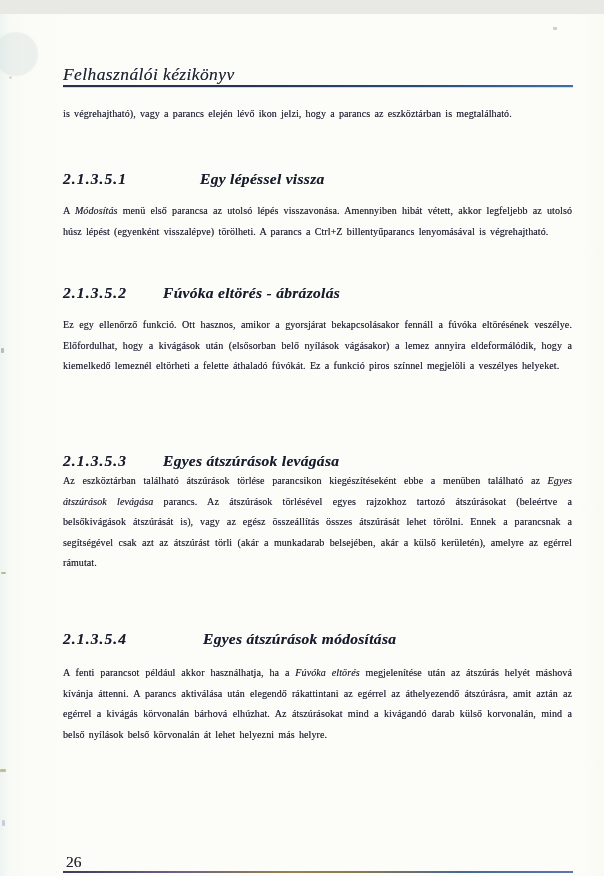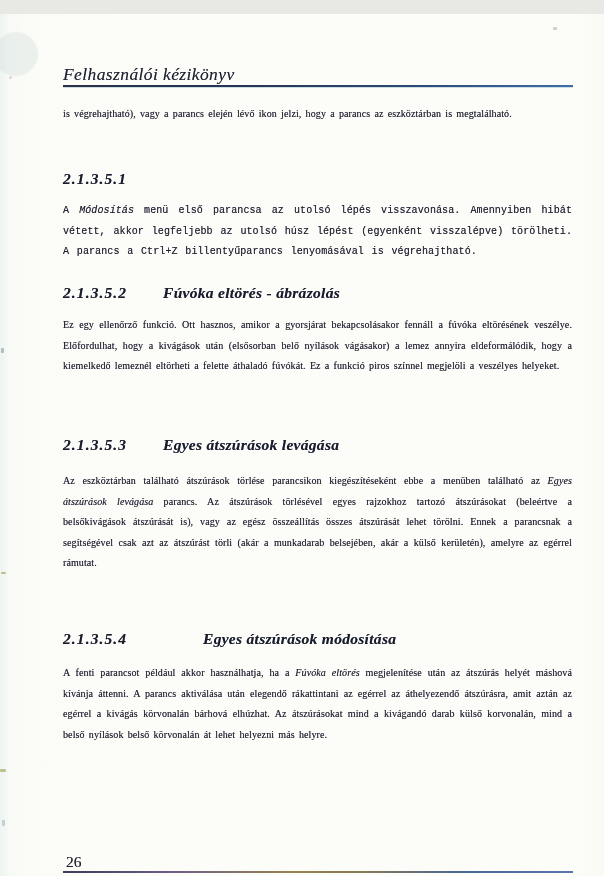--- a/index.html
+++ b/index.html
@@ -95,34 +95,35 @@
     <span class="doc-header-title">Felhasználói kézikönyv</span>
   </div>
   <div class="rule header-rule" style="top: 71px;"></div>
 
   <p class="block para" style="top: 90px; margin: 0;">
     <span>is végrehajtható), vagy a parancs elején lévő ikon jelzi, hogy a parancs az eszköztárban is megtalálható.</span>
   </p>
 
   <div class="block heading" style="top: 156px; gap: 37px;">
     <span class="num">2.1.3.5.1</span>
+    <span class="ttl">Egy lépéssel vissza</span>
   </div>
-  <p class="block para" style="top: 187px; margin: 0; font-family: Liberation Mono, monospace;">
+  <p class="block para" style="top: 187px; margin: 0;">
     <span>A </span><span class="i">Módosítás</span><span> menü első parancsa az utolsó lépés visszavonása. Amennyiben hibát vétett, akkor legfeljebb az utolsó húsz lépést (egyenként visszalépve) törölheti. A parancs a Ctrl+Z billentyűparancs lenyomásával is végrehajtható.</span>
   </p>
 
   <div class="block heading" style="top: 270px; justify-content: center;">
     <span class="num">2.1.3.5.2</span>
     <span class="ttl">Fúvóka eltörés - ábrázolás</span>
   </div>
   <p class="block para" style="top: 301px; margin: 0;">
     <span>Ez egy ellenőrző funkció. Ott hasznos, amikor a gyorsjárat bekapcsolásakor fennáll a fúvóka eltörésének veszélye. Előfordulhat, hogy a kivágások után (elsősorban belő nyílások vágásakor) a lemez annyira eldeformálódik, hogy a kiemelkedő lemeznél eltörheti a felette áthaladó fúvókát. Ez a funkció piros színnel megjelöli a veszélyes helyeket.</span>
   </p>
 
-  <div class="block heading" style="top: 422px; font-family: Liberation Serif, serif;">
+  <div class="block heading" style="top: 438px; font-family: Liberation Serif, serif;">
     <span class="num">2.1.3.5.3</span>
     <span class="ttl">Egyes átszúrások levágása</span>
   </div>
   <p class="block para" style="top: 457px; margin: 0;">
     <span>Az eszköztárban található átszúrások törlése parancsikon kiegészítéseként ebbe a menüben található az </span><span class="i">Egyes átszúrások levágása</span><span> parancs. Az átszúrások törlésével egyes rajzokhoz tartozó átszúrásokat (beleértve a belsőkivágások átszúrását is), vagy az egész összeállítás összes átszúrását lehet törölni. Ennek a parancsnak a segítségével csak azt az átszúrást törli (akár a munkadarab belsejében, akár a külső kerületén), amelyre az egérrel rámutat.</span>
   </p>
 
   <div class="block heading" style="top: 616px; gap: 40px;">
     <span class="num">2.1.3.5.4</span>
     <span class="ttl">Egyes átszúrások módosítása</span>

